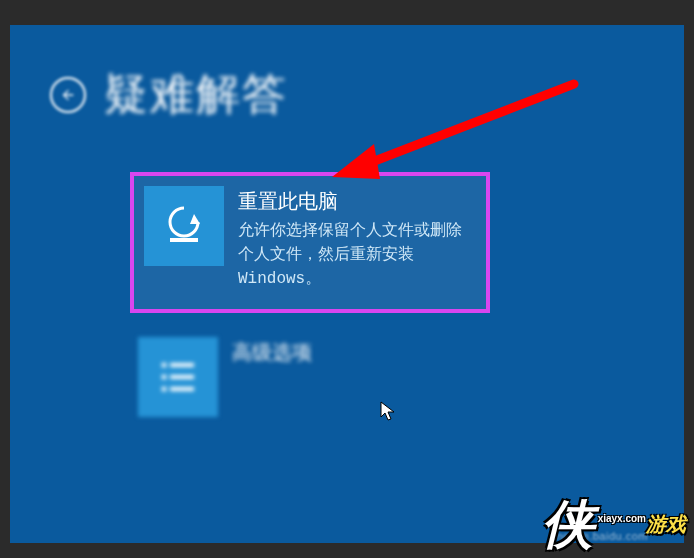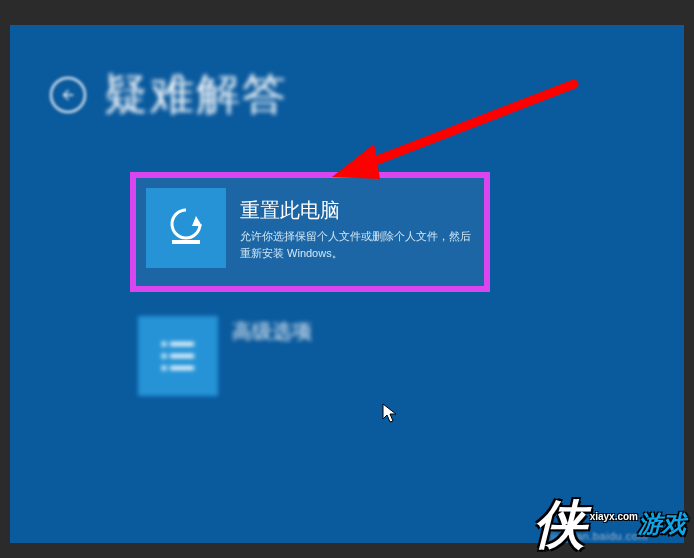--- a/index.html
+++ b/index.html
@@ -61,24 +61,23 @@
       display: flex;
       align-items: flex-start;
       width: 360px;
       padding: 8px 8px 8px 8px;
       margin-bottom: 16px;
       cursor: pointer;
       position: relative;
       gap: 14px;
     }
     .tile.highlighted {
-      border: 6px solid #d946ef;
+      border: 4px solid #d946ef;
       background: rgba(255,255,255,0.08);
       padding: 10px 12px 18px 10px;
-      align-items: center;
     }
     .tile-icon {
       width: 80px;
       height: 80px;
       background: #2593d6;
       display: flex;
       align-items: center;
       justify-content: center;
       flex-shrink: 0;
     }
@@ -98,22 +97,23 @@
       padding-top: 2px;
     }
     .tile-title {
       color: #ffffff;
       font-size: 20px;
       font-weight: 400;
       margin-bottom: 4px;
     }
     .tile-desc {
       color: #d0e8f7;
-      font-size: 11px;
+      font-size: 16px;
       line-height: 1.5;
+      font-family: Liberation Mono, monospace;
     }
     .tile:not(.highlighted) .tile-title {
       filter: blur(2px);
     }
     .cursor {
       position: absolute;
       left: 246px;
       top: 225px;
       width: 16px;
       height: 22px;
@@ -175,22 +175,22 @@
       line-height: 1;
     }
     .logo-url {
       color: #ffffff;
       font-size: 10px;
       font-weight: bold;
       text-shadow: 1px 1px 0 #000, -1px -1px 0 #000, 1px -1px 0 #000, -1px 1px 0 #000;
       margin-bottom: 2px;
     }
     .logo-sub {
-      color: #0ea5e9;
-      font-size: 24px;
+      color: #fde047;
+      font-size: 20px;
       font-weight: 900;
       font-style: italic;
       text-shadow: 1.5px 1.5px 0 #000, -1.5px -1.5px 0 #000, 1.5px -1.5px 0 #000, -1.5px 1.5px 0 #000;
     }
   </style>
 </head>
 <body>
 
 <div class="winre-screen">
 

